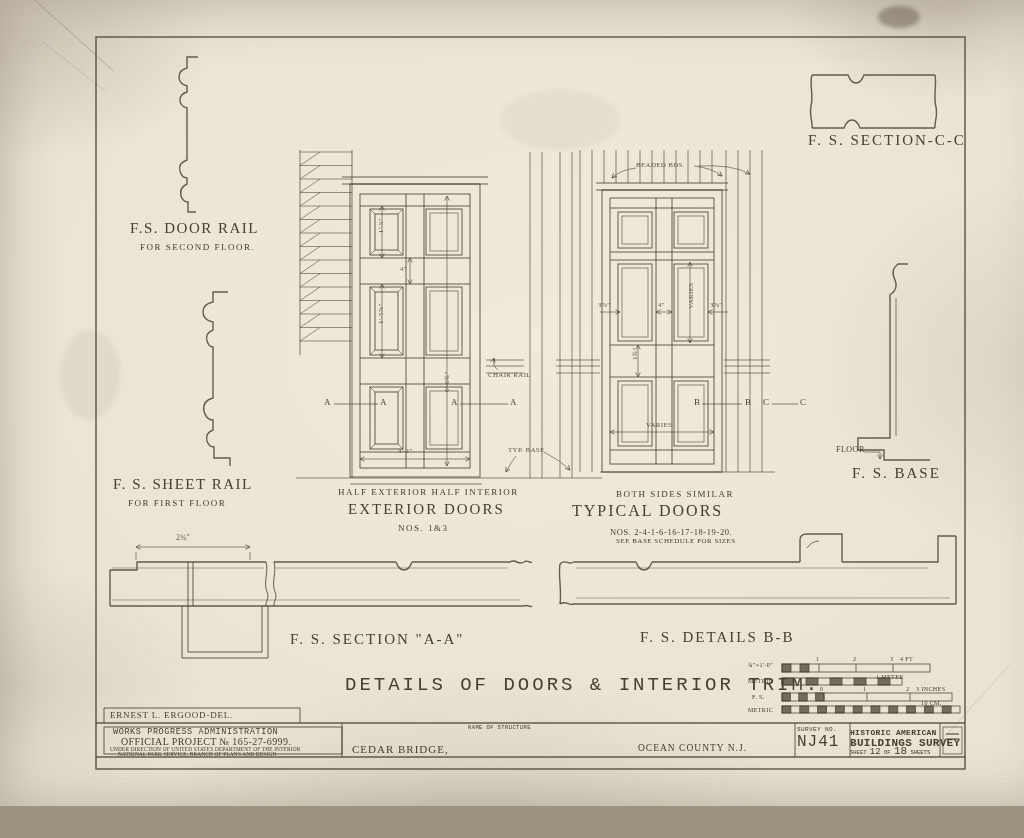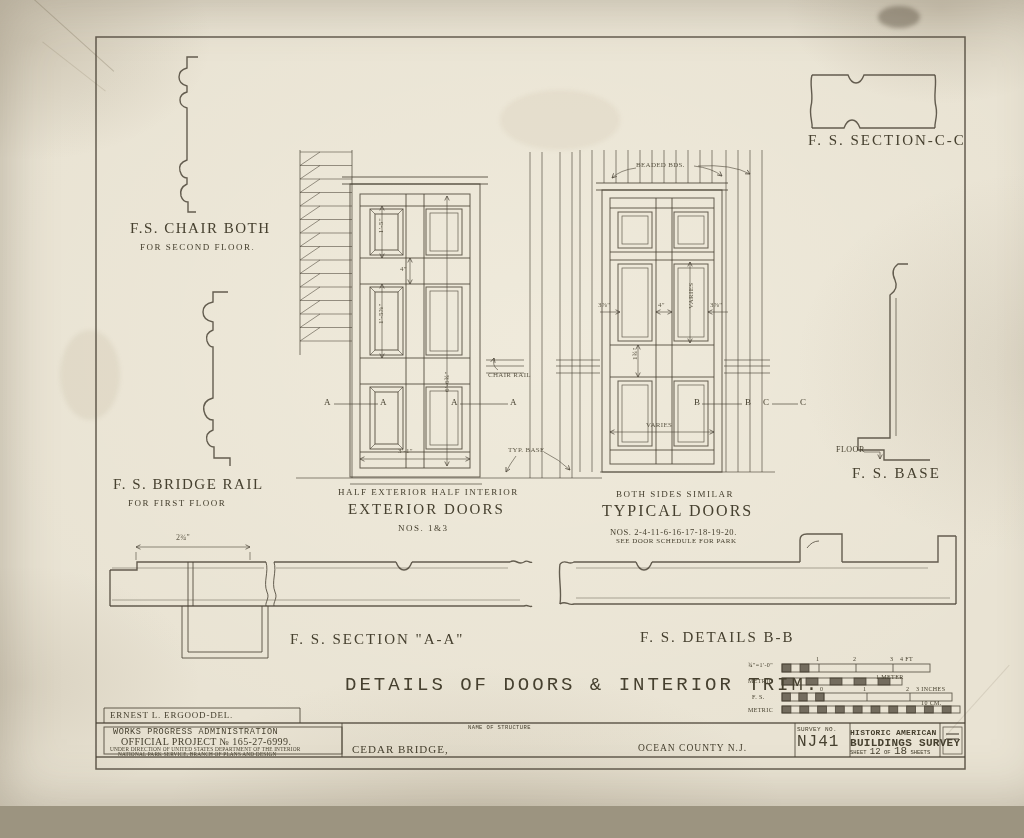--- a/index.html
+++ b/index.html
@@ -206,34 +206,34 @@
         <rect x="888.8" y="706" width="8.9" height="7" fill="#4b4437" fill-opacity="0.75"></rect>
         <rect x="906.6" y="706" width="8.9" height="7" fill="#4b4437" fill-opacity="0.75"></rect>
         <rect x="924.4" y="706" width="8.9" height="7" fill="#4b4437" fill-opacity="0.75"></rect>
         <rect x="942.2" y="706" width="8.9" height="7" fill="#4b4437" fill-opacity="0.75"></rect>
       </g>
     </g>
   </svg>
 
   <div class="t sec" style="left:808px;top:133px;width:160px;">F. S. SECTION-C-C</div>
 
-  <div class="t" style="left:130px;top:221px;font-size:15px;letter-spacing:1.5px;">F.S. CHAIR BOTH</div>
+  <div class="t" style="left:130px;top:221px;font-size:15px;letter-spacing:1.5px;">F.S. DOOR RAIL</div>
   <div class="t sub" style="left:140px;top:243px;">FOR SECOND FLOOR.</div>
 
-  <div class="t" style="left:113px;top:477px;font-size:15px;letter-spacing:1.5px;">F. S. BRIDGE RAIL</div>
+  <div class="t" style="left:113px;top:477px;font-size:15px;letter-spacing:1.5px;">F. S. SHEET RAIL</div>
   <div class="t sub" style="left:128px;top:499px;">FOR FIRST FLOOR</div>
 
   <div class="t sub" style="left:338px;top:488px;">HALF EXTERIOR HALF INTERIOR</div>
   <div class="t sec" style="left:348px;top:502px;">EXTERIOR DOORS</div>
   <div class="t sub" style="left:398px;top:524px;">NOS. 1&amp;3</div>
 
   <div class="t sub" style="left:616px;top:490px;">BOTH SIDES SIMILAR</div>
-  <div class="t" style="left:602px;top:503px;font-size:16px;letter-spacing:2px;">TYPICAL DOORS</div>
-  <div class="t" style="left:610px;top:528px;font-size:8.5px;letter-spacing:.6px;">NOS. 2-4-11-6-16-17-18-19-20.</div>
-  <div class="t" style="left:616px;top:538px;font-size:7px;letter-spacing:.5px;">SEE DOOR SCHEDULE FOR PARK</div>
+  <div class="t" style="left:572px;top:503px;font-size:16px;letter-spacing:2px;">TYPICAL DOORS</div>
+  <div class="t" style="left:610px;top:528px;font-size:8.5px;letter-spacing:.6px;">NOS. 2-4-1-6-16-17-18-19-20.</div>
+  <div class="t" style="left:616px;top:538px;font-size:7px;letter-spacing:.5px;">SEE BASE SCHEDULE FOR SIZES</div>
 
   <div class="t sec" style="left:852px;top:466px;">F. S. BASE</div>
   <div class="t sec" style="left:290px;top:632px;">F. S. SECTION "A-A"</div>
   <div class="t sec" style="left:640px;top:630px;">F. S. DETAILS B-B</div>
 
   <div class="t big c" style="left:345px;top:676px;width:420px;">DETAILS OF DOORS &amp; INTERIOR TRIM.</div>
 
   <div class="t dim" style="left:636px;top:162px;">BEADED BDS.</div>
   <div class="t dim" style="left:488px;top:372px;">CHAIR RAIL</div>
   <div class="t dim" style="left:508px;top:447px;">TYP. BASE</div>

